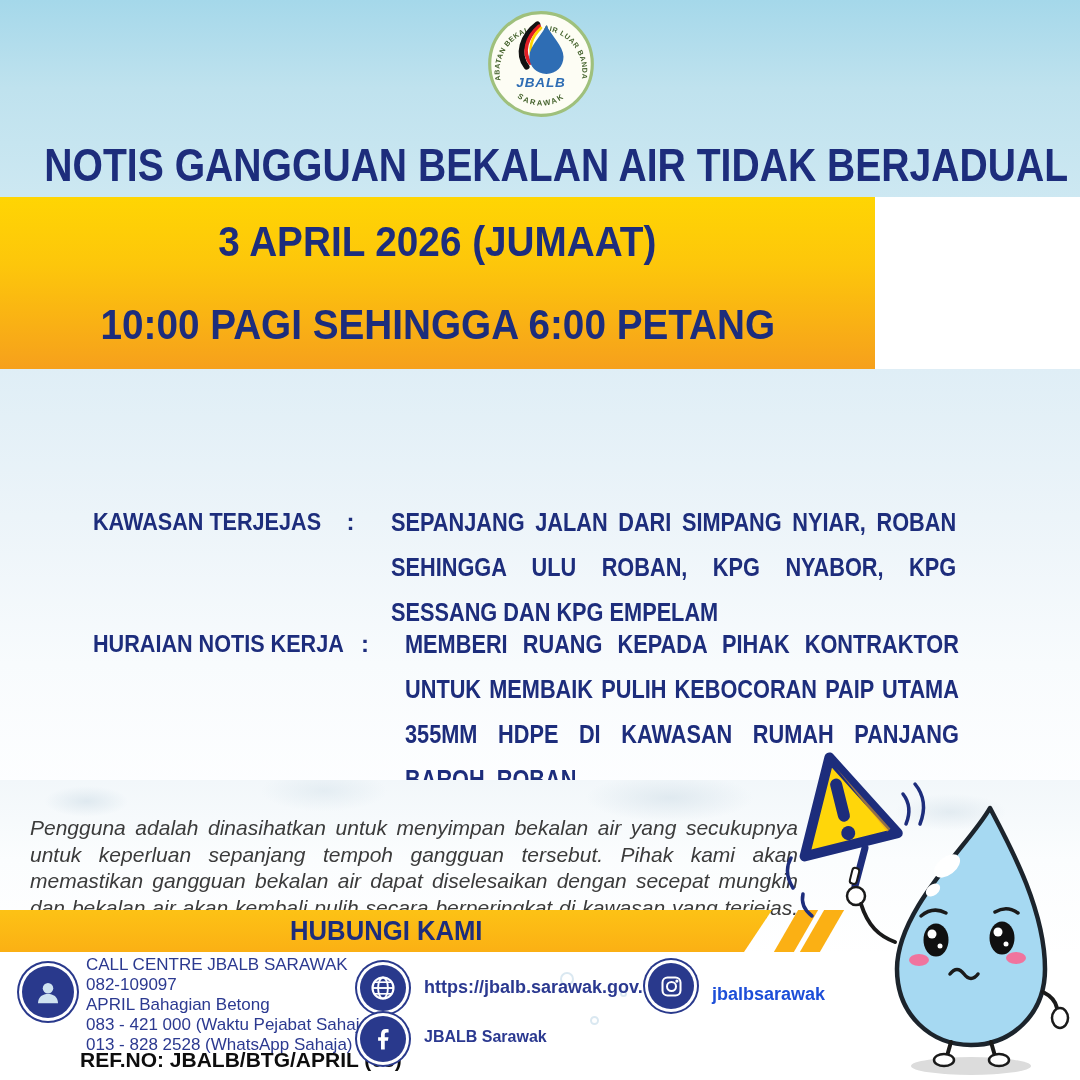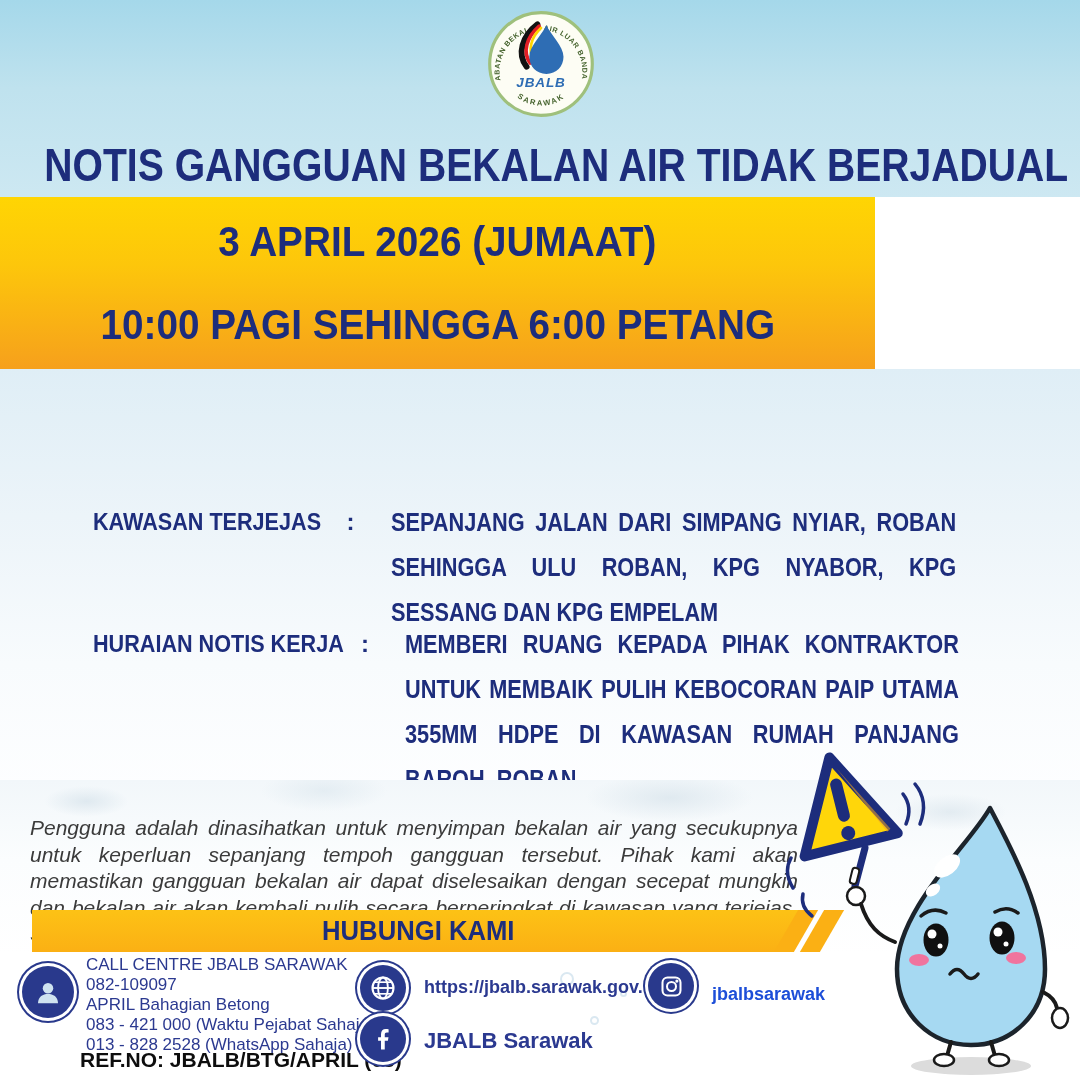--- a/index.html
+++ b/index.html
@@ -73,21 +73,21 @@
   .advisory-text{
     position:absolute; top:815px; left:30px; width:768px;
     font-style:italic; font-weight:500; font-size:21px; line-height:26.5px; color:#3b3b3b;
     text-align:justify;
   }
   
   .gold-bar{
     position:absolute; top:910px; left:0; width:772px; height:42px;
     background:linear-gradient(180deg,#fdc215 0%,#fbb014 100%);
     clip-path:polygon(0 0, 100% 0, calc(100% - 28px) 100%, 0 100%);
-    display:flex; align-items:center; justify-content:center;margin-left:32px;
+    display:flex; align-items:center; justify-content:center;
   }
   .gold-bar span{
     font-weight:bold; font-size:27px; color:#1d2d7c; transform:scaleX(0.95); white-space:nowrap;
   }
   .stripe{ position:absolute; top:910px; width:20px; height:42px; background:#fbb014;
     transform:skewX(-30deg); }
   .stripe.s1{ left:786px; }
   .stripe.s2{ left:812px; }
   
   .footer{ position:absolute; top:952px; left:0; width:1080px; height:128px; background:#ffffff; }
@@ -98,21 +98,21 @@
     box-shadow:0 0 0 3px #ffffff, 0 0 0 5px #29398c;
   }
   .person-icon{ top:966px; left:22px; width:52px; height:52px; }
   .globe-icon{ top:965px; left:360px; width:46px; height:46px; }
   .facebook-icon{ top:1016px; left:360px; width:46px; height:46px; }
   .instagram-icon{ top:963px; left:648px; width:46px; height:46px; }
   .cc-block{ position:absolute; top:955px; left:86px; }
   .cc-line{ font-weight:normal; font-size:17px; line-height:20px; color:#2b3990; white-space:nowrap; }
   .ref-line{ position:absolute; top:1048px; left:80px; font-weight:bold; font-size:21px; color:#0d0d0d; white-space:nowrap; }
   .website-label{ position:absolute; top:977px; left:424px; font-weight:bold; font-size:18px; color:#2b3990; white-space:nowrap; }
-  .facebook-label{ position:absolute; top:1028px; left:424px; font-weight:bold; font-size:22px; color:#2b3990; white-space:nowrap; }
+  .facebook-label{ position:absolute; top:1028px; left:424px; font-weight:bold; font-size:16px; color:#2b3990; white-space:nowrap; }
   .instagram-label{ position:absolute; top:984px; left:712px; font-weight:bold; font-size:18px; color:#1d4ed8; white-space:nowrap; }
   
   .mascot{ position:absolute; top:746px; left:783px; width:297px; height:334px; z-index:5; }
 </style>
 </head>
 <body>
 
 <div class="canvas">
 
   <div class="header">

